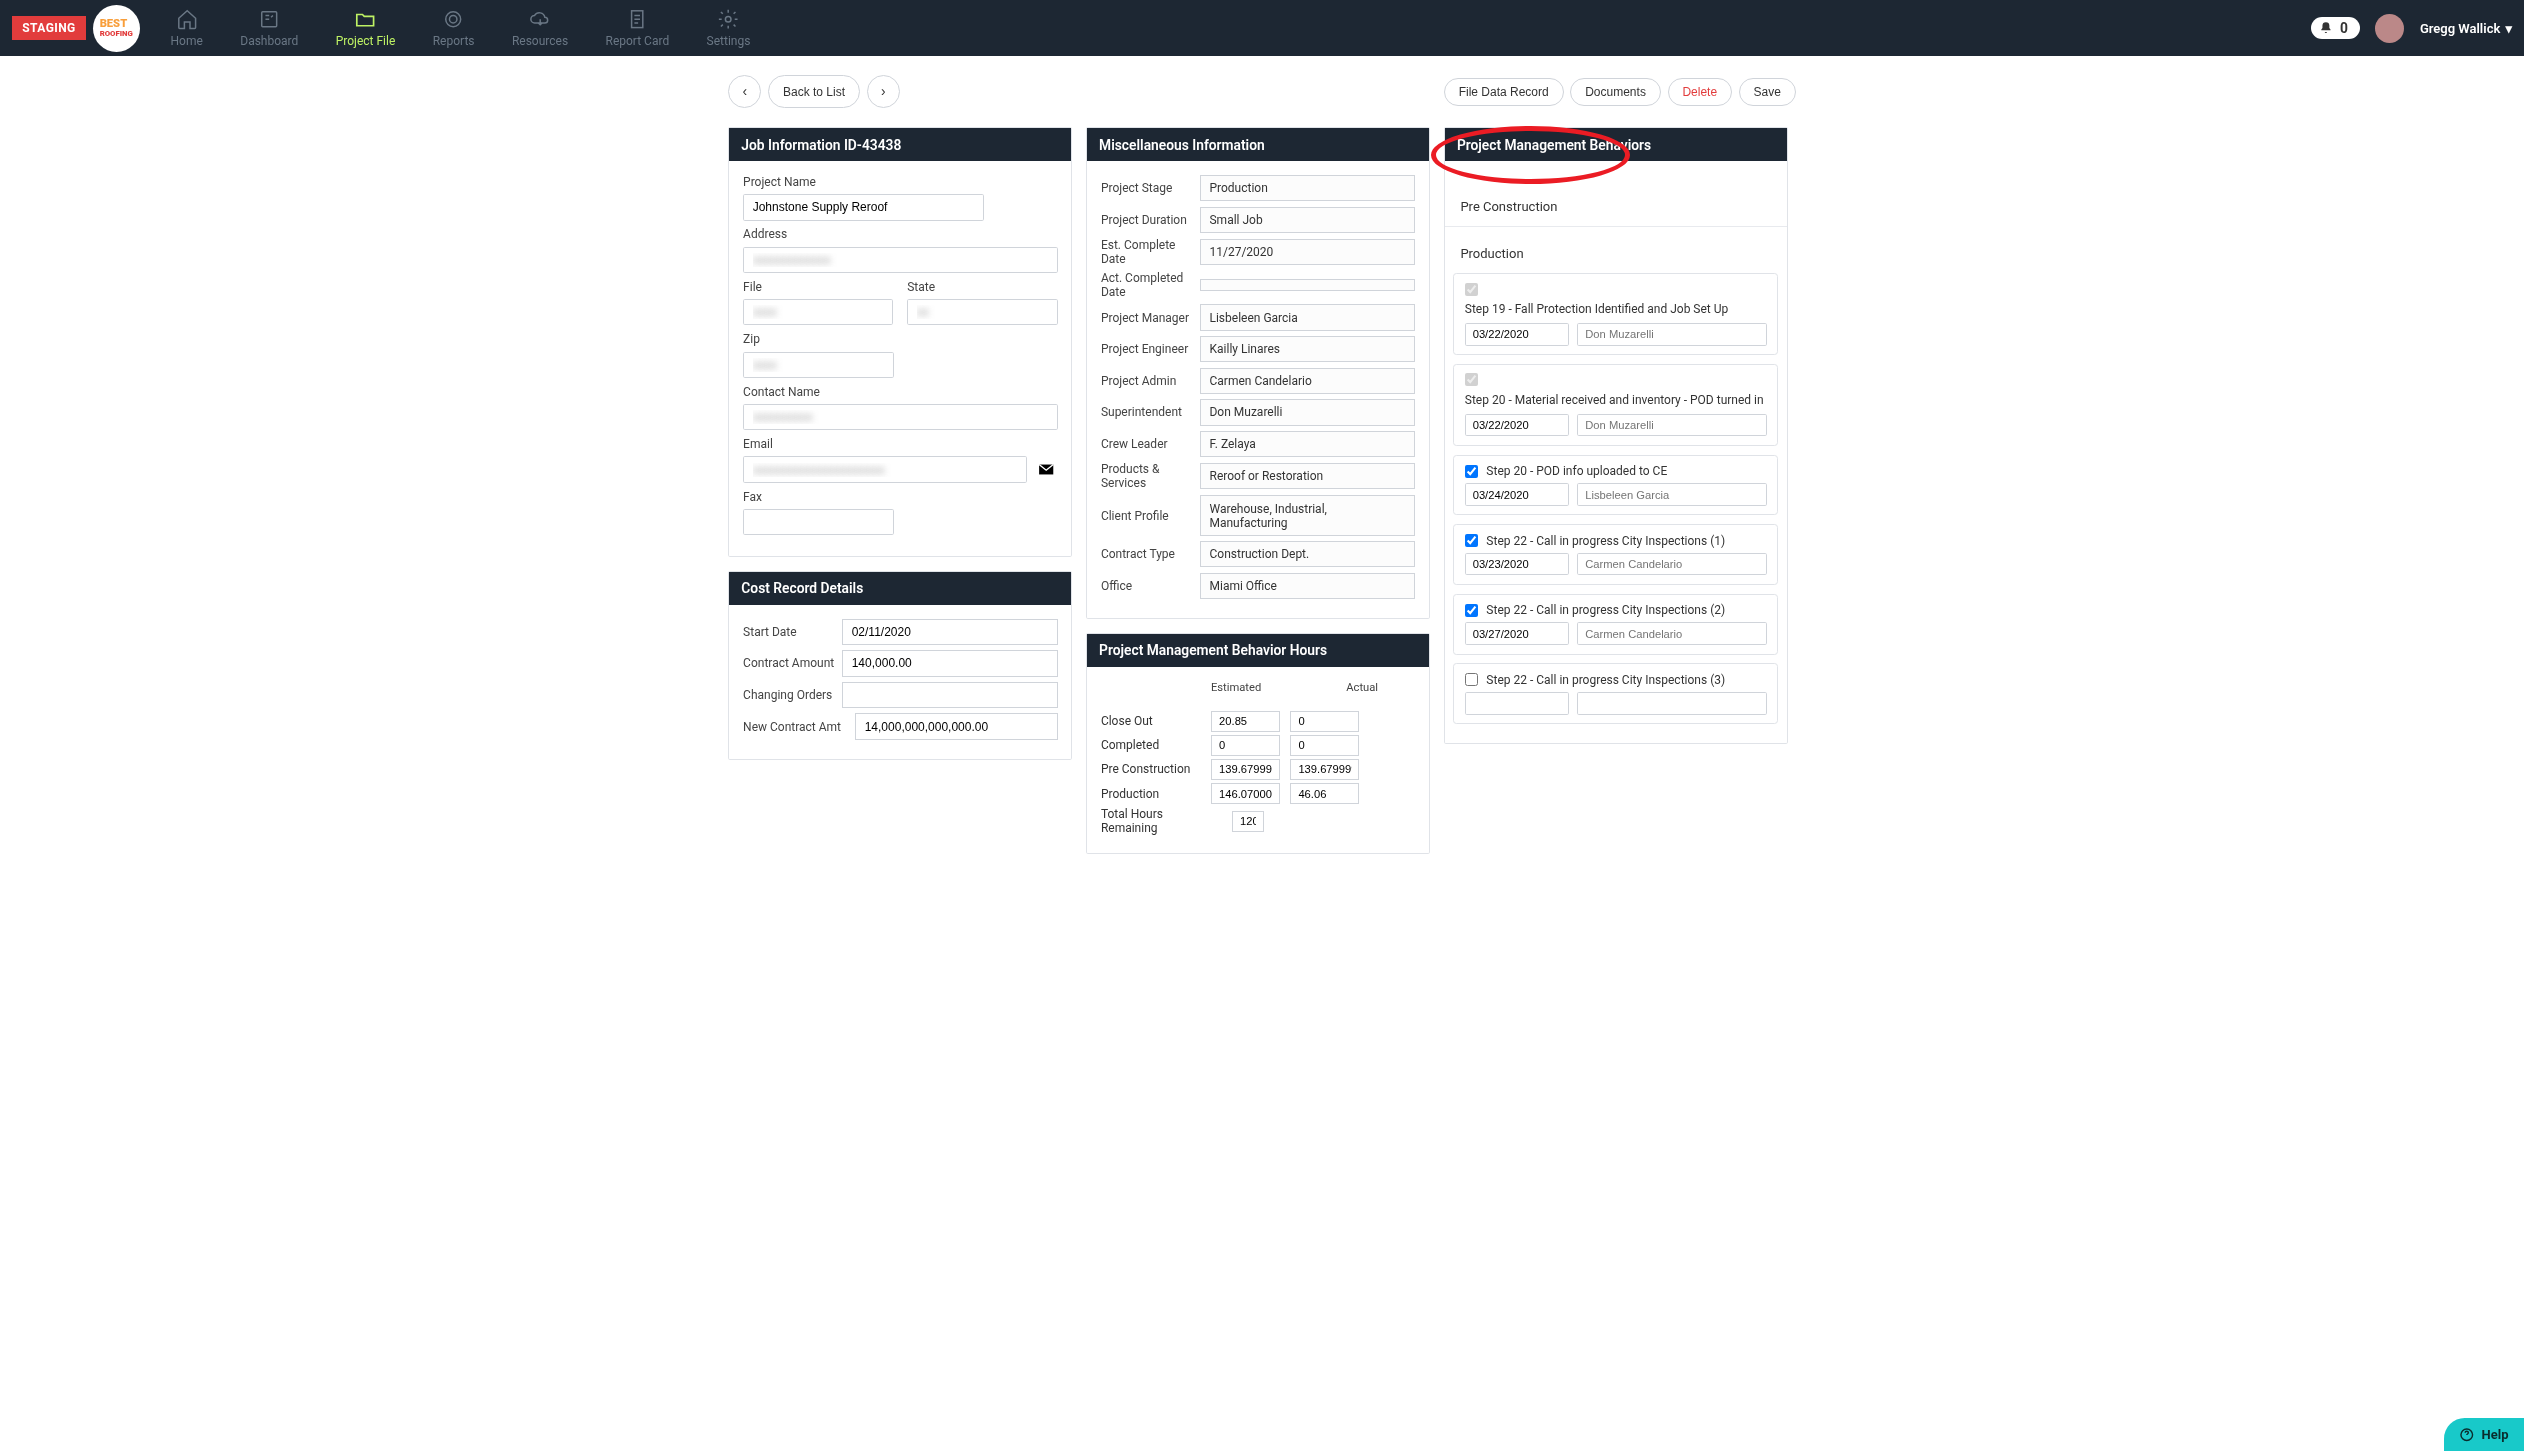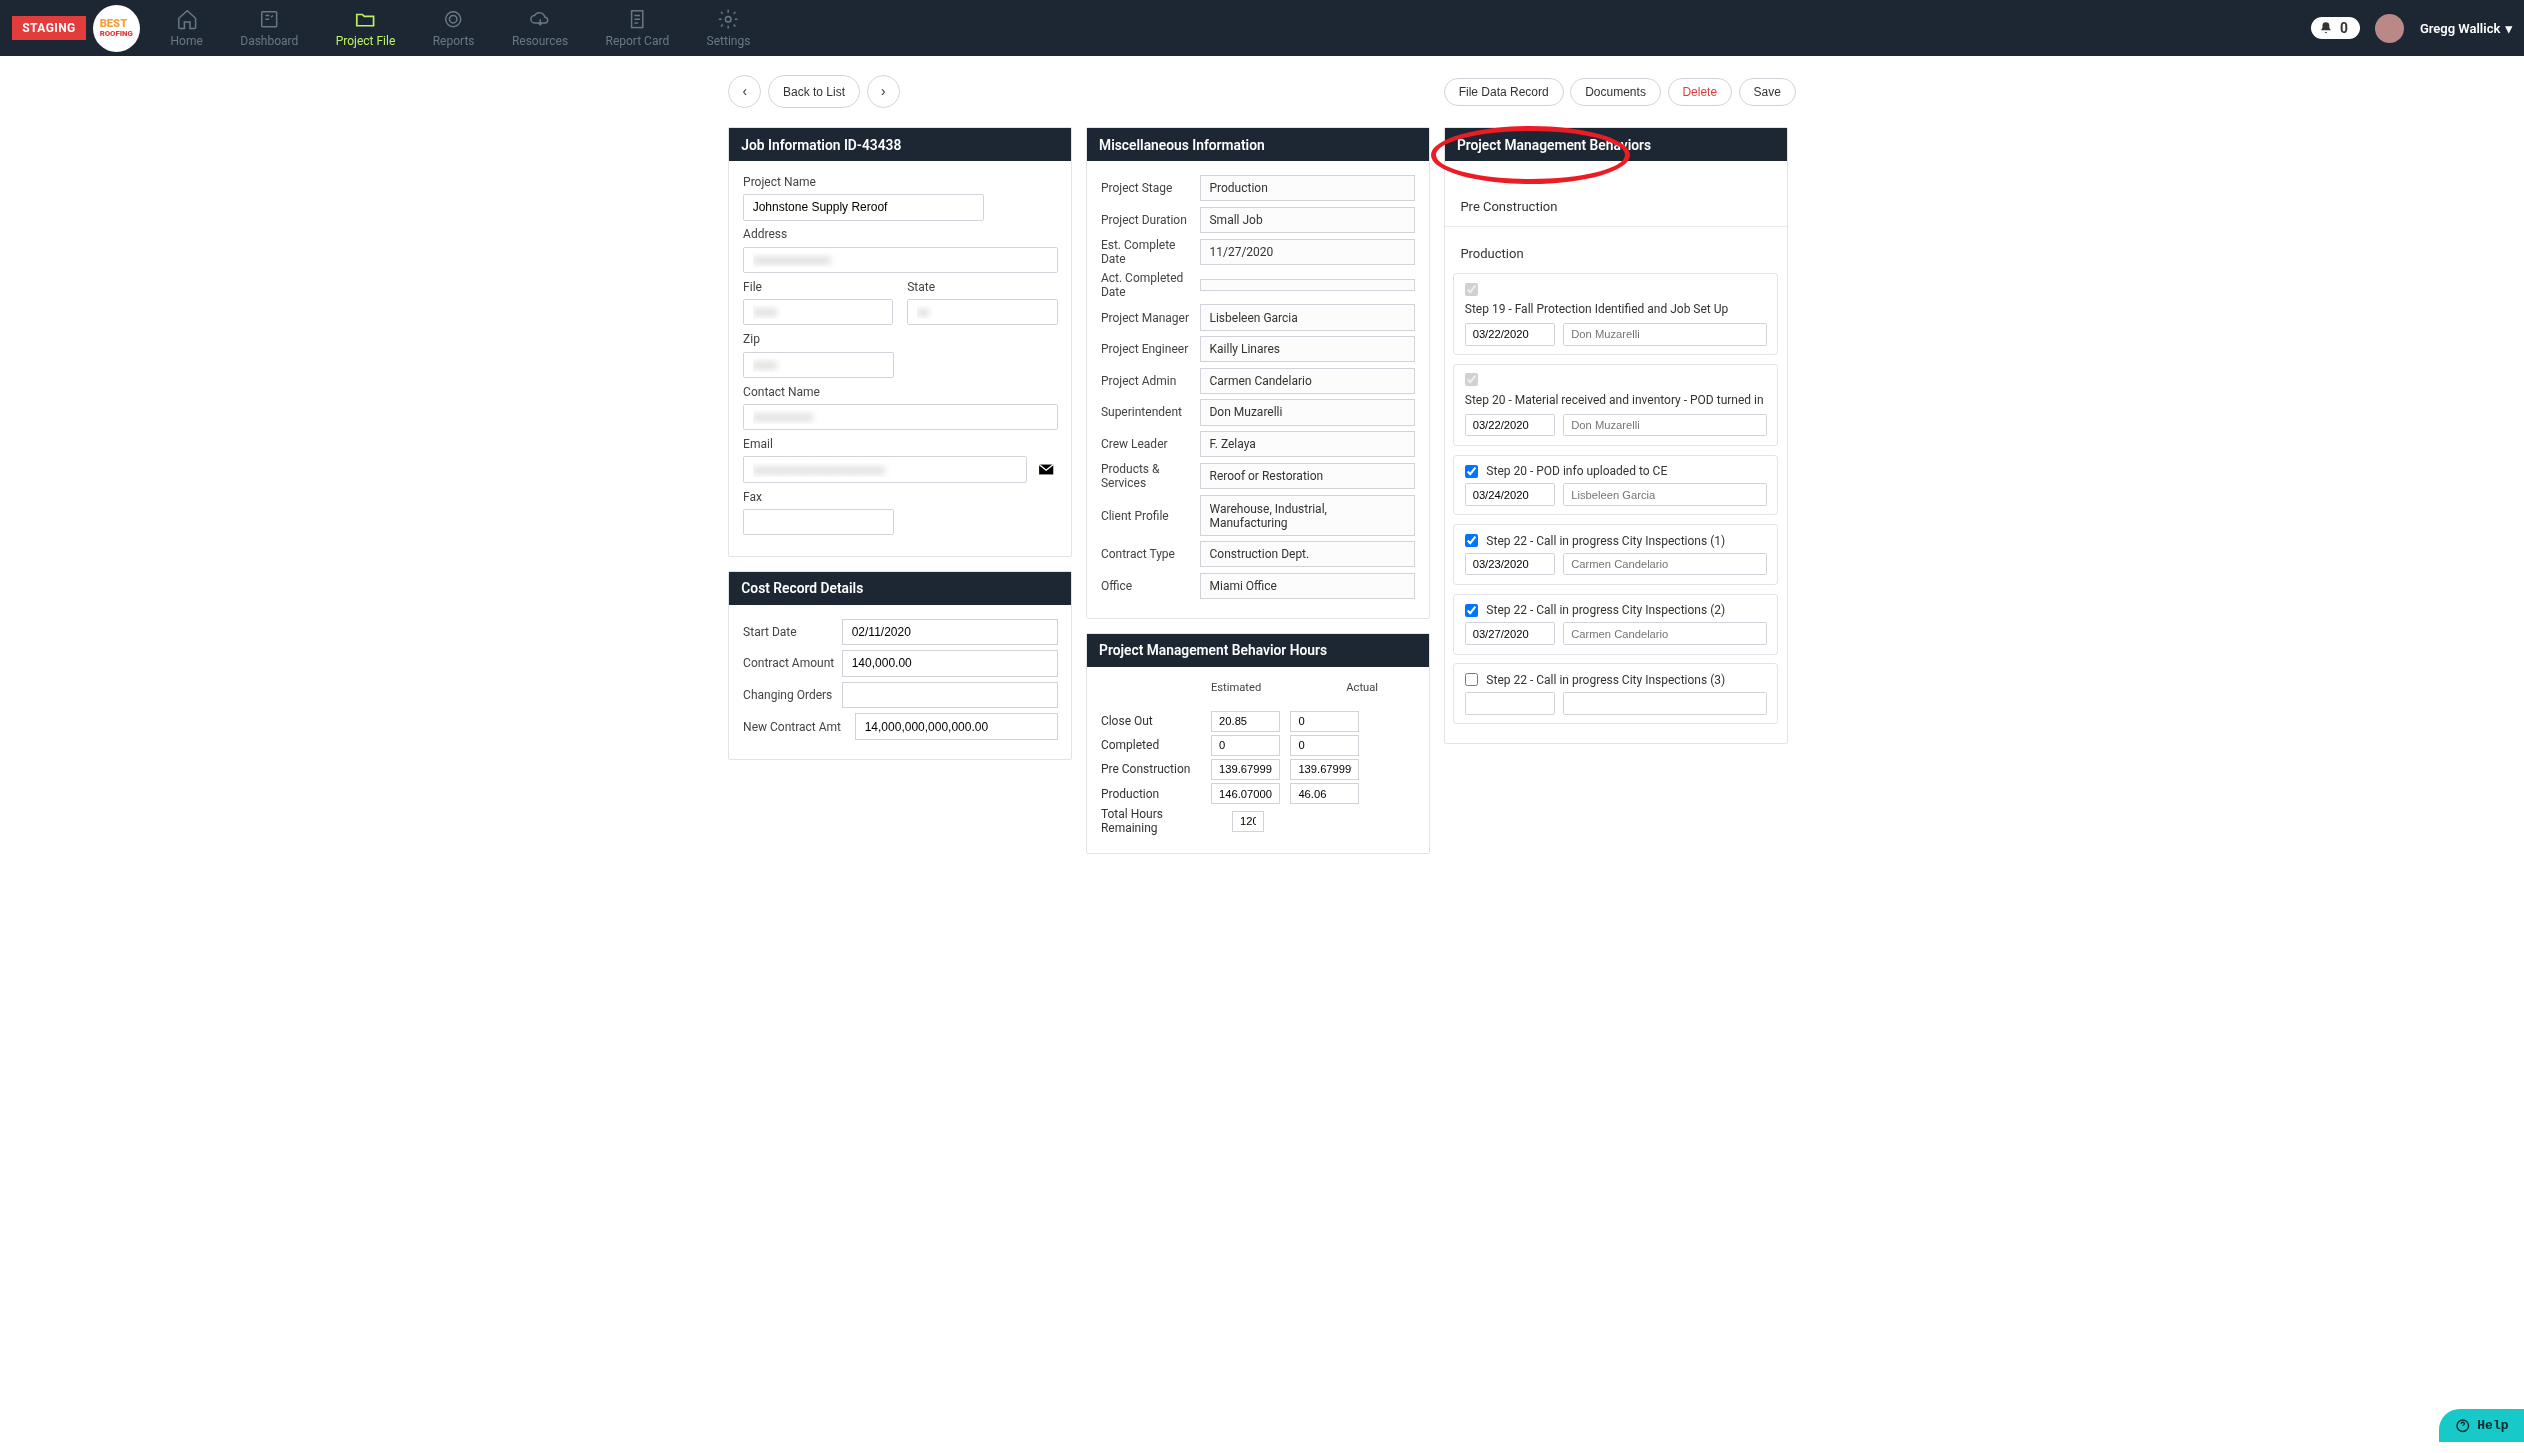--- a/index.html
+++ b/index.html
@@ -53,26 +53,26 @@
 .circle-annot { position: relative; display: inline-block; }
 .circle-annot::after { content: ""; position: absolute; left: -26px; top: -10.3px; width: 189px; height: 48px; border: 5.2px solid #eb1c24; border-radius: 50%; pointer-events: none; }
 
 .pm-section { padding: 12px 15.5px; font-size: 13px; color: #333; border-bottom: 0.9px solid #e8eaee; }
 .pm-prod-hd { padding: 19px 15.5px 12px; font-size: 13px; color: #333; }
 .pm-body-pad { padding: 0 8.6px 10.3px; }
 .step { border: 0.9px solid #e0e3e8; border-radius: 3.4px; padding: 8.6px 10.3px; margin-bottom: 8.6px; }
 .step-title { font-size: 12px; color: #333; margin: 3.4px 0 6.9px; }
 .step-row { display: flex; gap: 8.6px; align-items: center; }
 .step-row input { border: 0.9px solid #d0d4da; padding: 4.3px 6.9px; font-size: 11.2px; border-radius: 1.7px; }
-.step-row .sd { width: 90px; }
+.step-row .sd { width: 104px; }
 .step-row .sp { flex: 1; color: #888; }
 .step input[type=checkbox] { margin-right: 3.4px; }
 .step .inline-cb { display: flex; align-items: center; gap: 5.2px; }
 
-.help-widget { position: fixed; right: 0; bottom: 11px; background: #18c9c9; color: #0a2d2d; padding: 8.6px 15.5px; border-radius: 20.7px 0 0 0; display: flex; align-items: center; gap: 6.9px; font-weight: 700; font-size: 13px; font-family: Liberation Mono, monospace; }
+.help-widget { position: fixed; right: 0; bottom: 2px; background: #18c9c9; color: #0a2d2d; padding: 8.6px 15.5px; border-radius: 20.7px 0 0 0; display: flex; align-items: center; gap: 6.9px; font-weight: 700; font-size: 13px; }
 </style>
 </head>
 <body>
 
 <div class="topbar">
   <div class="staging-badge">STAGING</div>
   <div class="logo-circle">
     <div>
         <span>BEST</span>
         <span style="font-size:7.8px;color:#e23c3c;">ROOFING</span>

